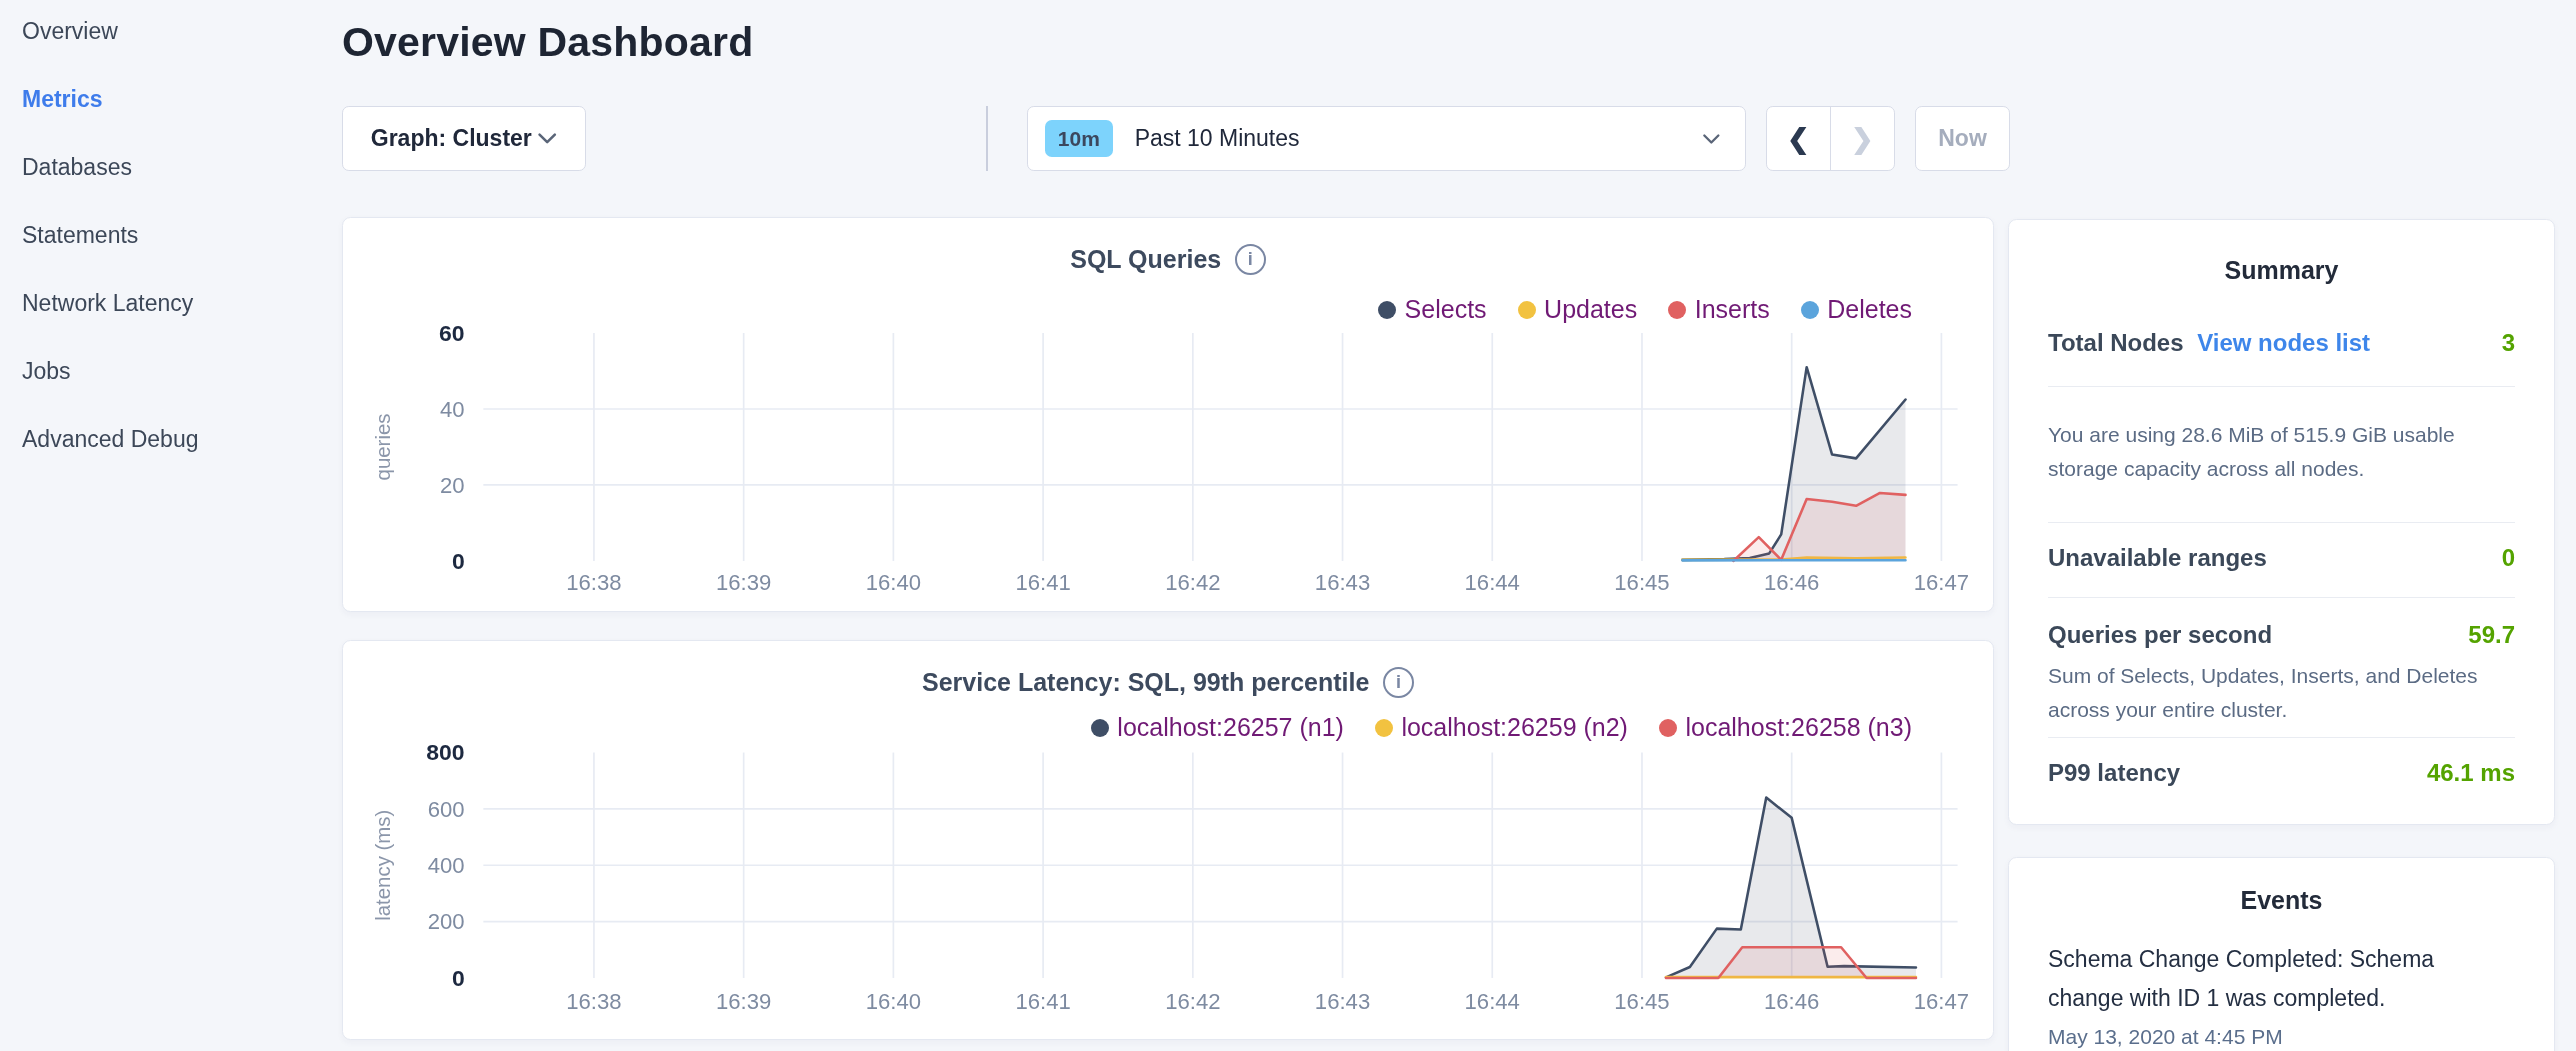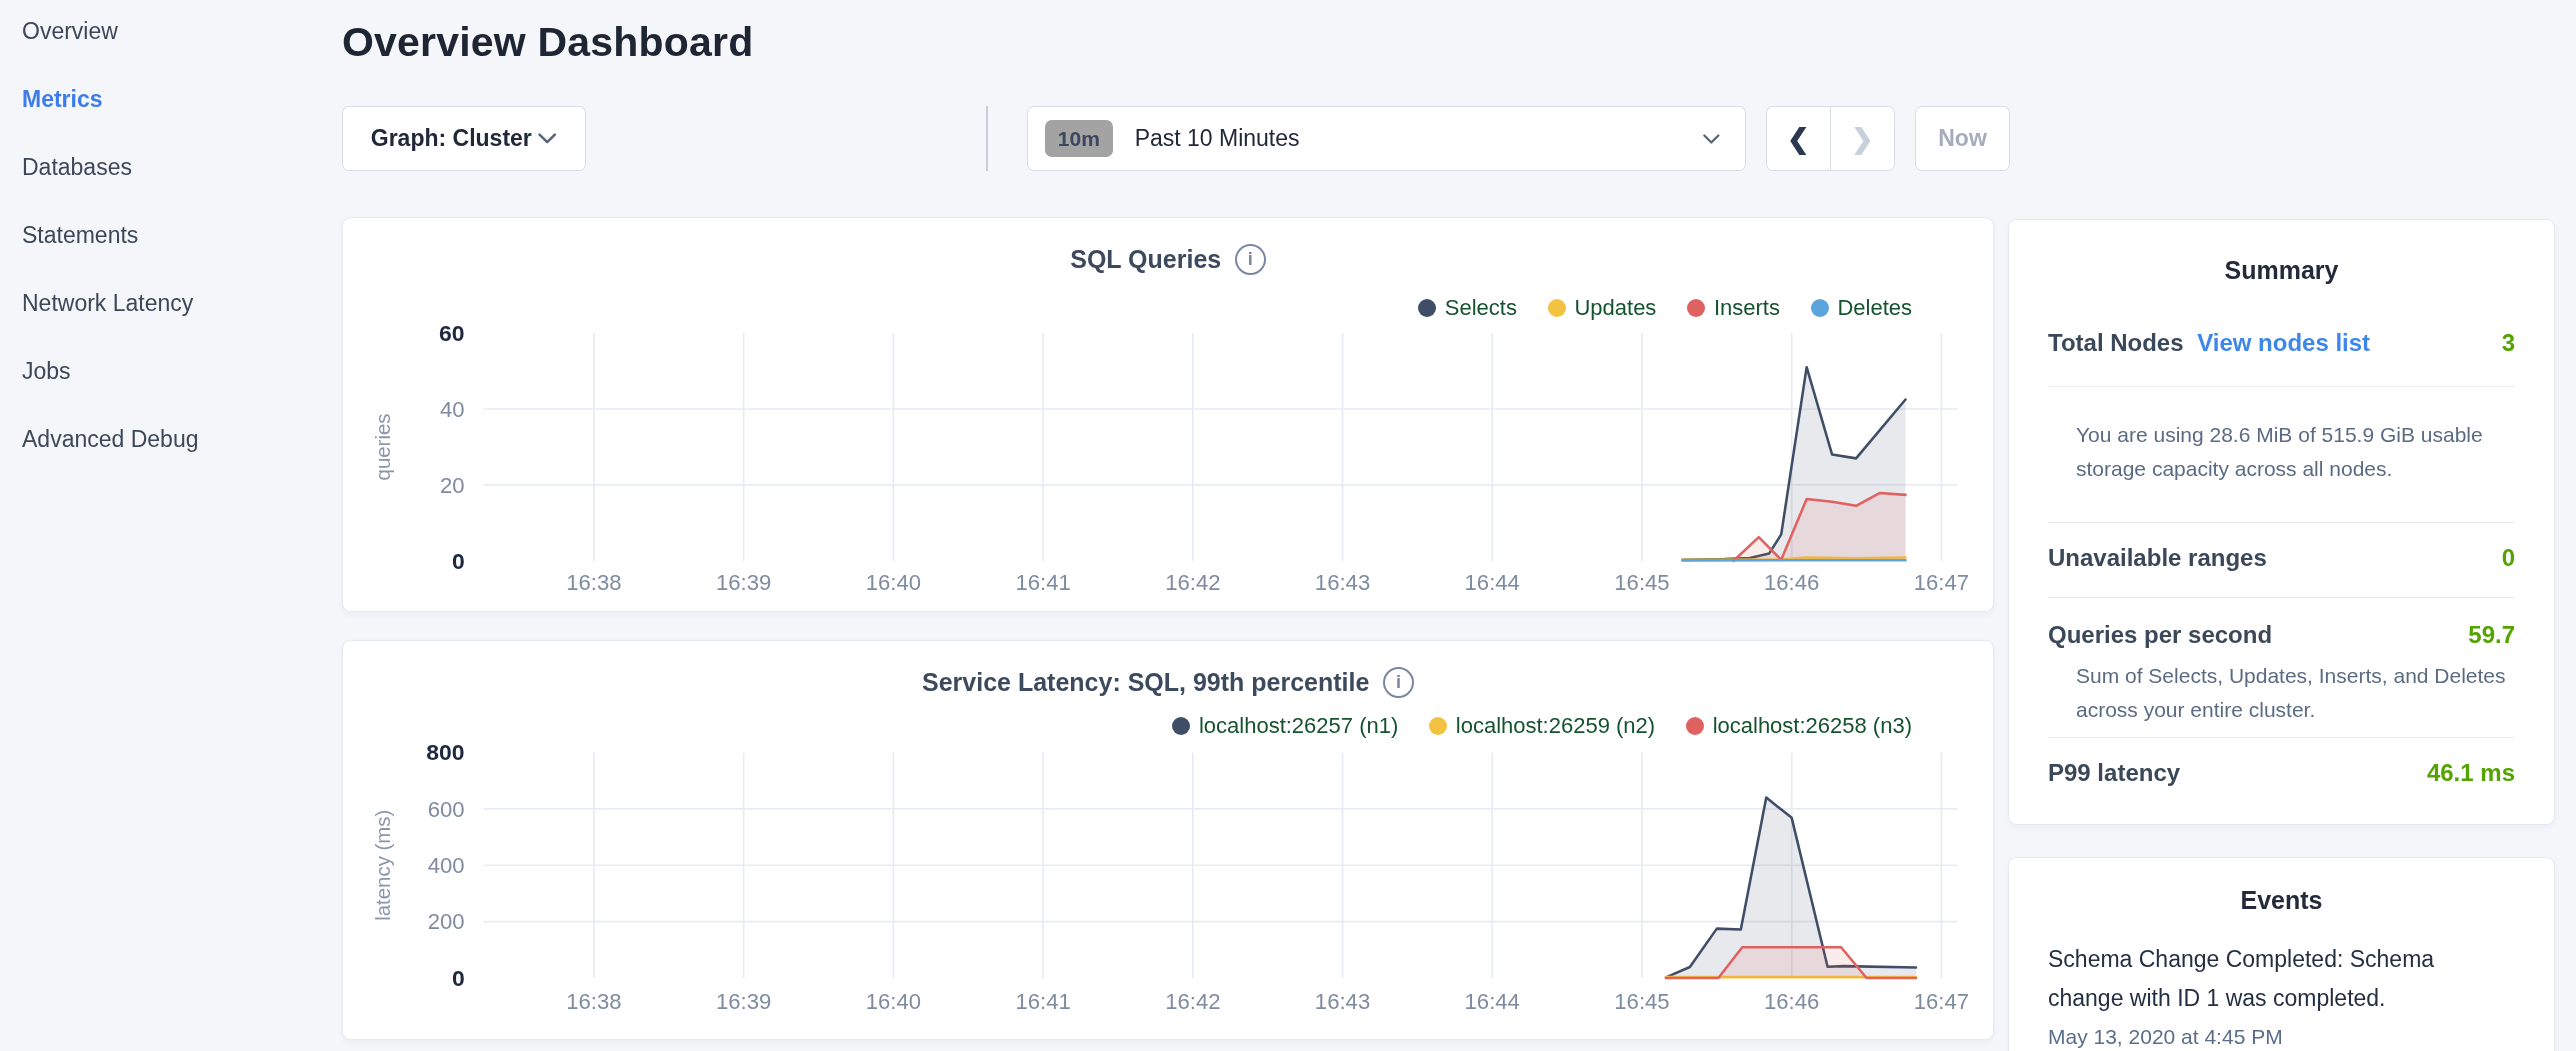--- a/index.html
+++ b/index.html
@@ -19,21 +19,21 @@
 
   
   .tbtn { position:absolute; top:106px; height:65px; background:#fff; border:1.7px solid #d8dce8;
           border-radius:6.8px; display:flex; align-items:center; font-family:inherit; cursor:pointer; }
   .dd { padding:0 25.5px; gap:5px; justify-content:center; }
   .dd .dd-label { font-size:23px; font-weight:700; color:#20283a; }
   #dd-graph { left:342px; width:244px; }
   #dd-dash  { left:627px; width:317px; }
   .vdiv { position:absolute; left:986px; top:106px; width:1.7px; height:65px; background:#c9cedd; }
   .timebox { left:1027px; width:719px; padding:0 24px 0 17px; }
-  .time-badge { background:#a3a3a3; border-radius:6.8px; padding:6.8px 12.8px; font-size:21px; font-weight:700; color:#3b475e; }
+  .time-badge { background:#7dd3fc; border-radius:6.8px; padding:6.8px 12.8px; font-size:21px; font-weight:700; color:#3b475e; }
   .time-label { margin-left:22px; font-size:23px; font-weight:400; color:#20283a; }
   .timebox .chev { margin-left:auto; }
   .navgroup { position:absolute; left:1766px; top:106px; width:129px; height:65px; background:#fff;
               border:1.7px solid #d8dce8; border-radius:6.8px; display:flex; overflow:hidden; }
   .arrow { width:50%; border:none; background:transparent; font-size:27px; font-weight:700; cursor:pointer; font-family:inherit; }
   .arrow.prev { color:#2b3950; border-right:1.7px solid #d8dce8; }
   .arrow.next { color:#c9d0dd; cursor:default; }
   .nowbtn { left:1915px; width:95px; justify-content:center; font-size:23px; font-weight:700; color:#a5adbd; cursor:default; }
 
   
@@ -49,38 +49,38 @@
                      align-items:center; gap:13.6px; z-index:2; }
   .chart-title-row h3 { font-size:25px; font-weight:700; color:#3d4a5e; }
   .info-icon { width:31px; height:31px; border:2.6px solid #7a87a3; border-radius:50%; color:#7a87a3;
                font-size:18px; font-weight:700; display:flex; align-items:center; justify-content:center;
                cursor:pointer; font-style:normal; }
   .legend { position:absolute; right:81px; display:flex; gap:31px; align-items:center; z-index:2; }
   #legend-1 { top:77px; }
   #legend-2 { top:72px; }
   .legend-item { display:flex; align-items:center; gap:8.5px; }
   .legend-dot { width:18px; height:18px; border-radius:50%; display:inline-block; }
-  .legend-label { font-size:22px; color:#14532d; }
+  .legend-label { font-size:25px; color:#701a75; }
   .plot { position:absolute; left:0; top:0; }
   svg text { font-family:"Liberation Sans", sans-serif; }
   .gridline { stroke:#e7ebf3; stroke-width:2; }
   .tick-x { font-size:26px; fill:#7e8ba1; }
   .tick-y { font-size:26px; fill:#7e8ba1; }
   .tick-y.strong { font-size:27px; fill:#1d2940; font-weight:700; }
   .axis-title { font-size:24px; fill:#8b96aa; }
 
   
   .side-title { position:absolute; left:0; right:0; text-align:center; font-size:25px; font-weight:700; color:#232b3a; }
   #summary-title { top:36px; }
   .srow { position:absolute; left:39px; right:39px; }
   .srow-head { display:flex; align-items:baseline; }
   .slabel { font-size:24px; font-weight:700; color:#3b4859; }
   .slink { margin-left:13.6px; font-size:24px; font-weight:700; color:#3e86ea; text-decoration:none; cursor:pointer; }
   .sval { margin-left:auto; font-size:24px; font-weight:700; color:#54a300; }
-  .sdesc { margin-top:10.2px; font-size:21px; line-height:34px; color:#5b6b84;margin-left:28px; }
+  .sdesc { margin-top:10.2px; font-size:21px; line-height:34px; color:#5b6b84; }
   .sdivider { position:absolute; left:39px; right:39px; height:0; border-top:1.7px solid #e9ecf2; }
   #srow-1 { top:109px; } #sdiv-1 { top:166px; }
   #srow-2 { top:188px; } #sdiv-2 { top:302px; }
   #srow-3 { top:324px; } #sdiv-3 { top:377px; }
   #srow-4 { top:401px; } #sdiv-4 { top:517px; }
   #srow-5 { top:539px; }
 
   
   #events-title { top:28px; }
   .event { position:absolute; left:39px; top:82px; width:429px; }

